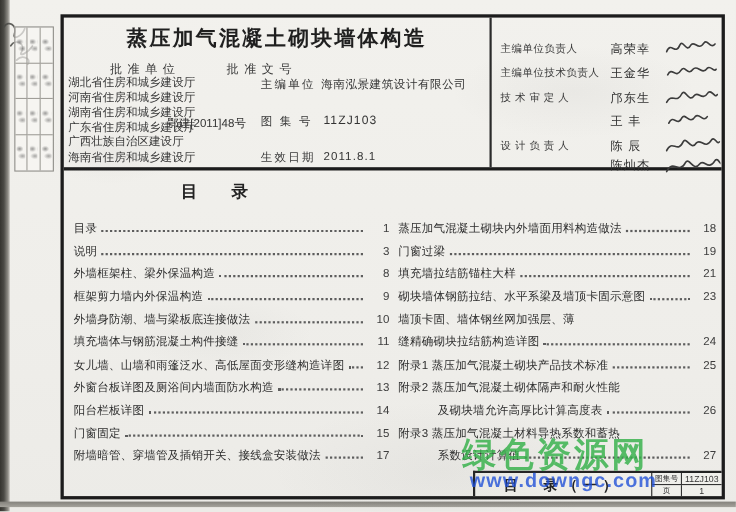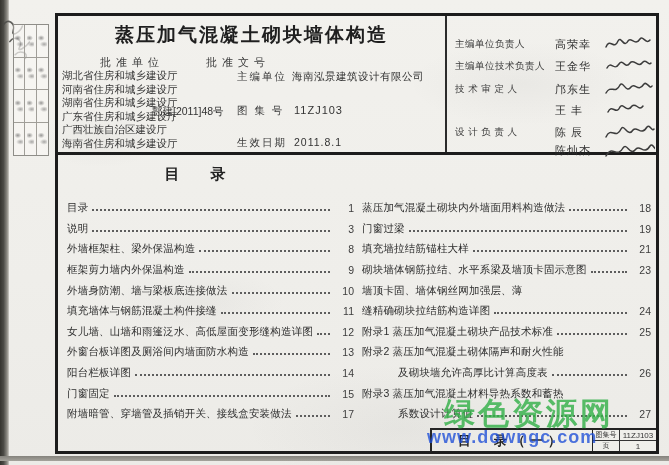--- a/index.html
+++ b/index.html
@@ -81,21 +81,21 @@
     font-size:13px; font-weight:bold; letter-spacing:5px; color:#222; }
   .f-grid { width:64px; border-left:1.5px solid #222; display:flex; flex-direction:column; }
   .f-row { flex:1; display:flex; align-items:stretch; }
   .f-row:first-child { border-bottom:1px solid #333; }
   .f-cell-label { width:27px; border-right:1px solid #333; display:flex; align-items:center; justify-content:center;
     font-size:7px; color:#333; }
   .f-cell-val { flex:1; display:flex; align-items:center; justify-content:center; font-size:8px; color:#333; }
 
   
   .wm { position:absolute; z-index:9; pointer-events:none; white-space:nowrap; }
-  .wm-name { left:444px; top:393px; font-size:31px; font-weight:bold; letter-spacing:3px; opacity:.82; }
+  .wm-name { left:420px; top:393px; font-size:31px; font-weight:bold; letter-spacing:3px; opacity:.82; }
   .wm-url  { left:427px; top:427px; font-size:18px; font-weight:bold; letter-spacing:1px; opacity:.78; }
 </style>
 </head>
 <body>
 
 <div class="paper"></div>
 <div class="scan-strip"></div>
 <div class="scan-bottom"></div>
 
 <svg class="hand-squiggle" width="38" height="48" viewBox="0 0 38 48">

